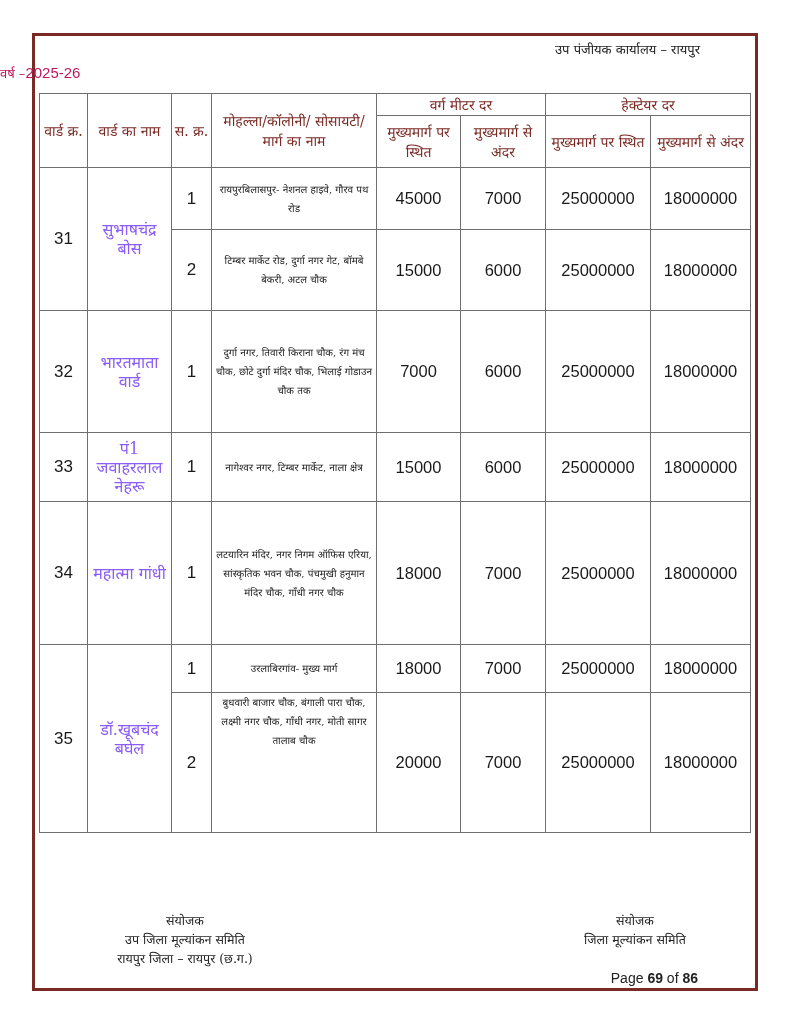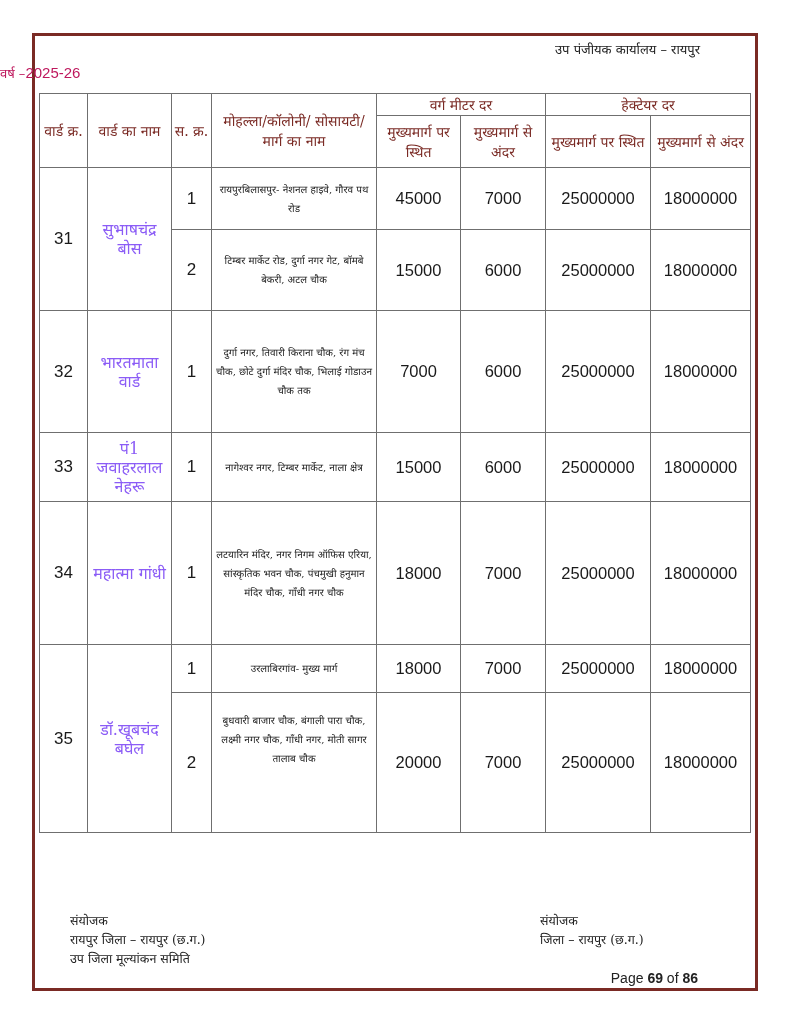--- a/index.html
+++ b/index.html
@@ -16,21 +16,21 @@
                 table-layout: fixed; width: 711px; }
   table.rates td, table.rates th { border: 1px solid #6f6f6f; text-align: center;
                 vertical-align: middle; padding: 0 2px; box-sizing: border-box; }
   table.rates th { font-weight: normal; color: #7a2a24; font-family: "DejaVu Serif", serif;
                    font-size: 14px; line-height: 20px; }
   .c-num { font-family: "Liberation Sans", sans-serif; font-size: 17px; color: #1a1a1a; }
   .c-name { font-family: "DejaVu Serif", serif; font-size: 16px; line-height: 19px; color: #8b5cf6; }
   .c-area { font-family: "DejaVu Serif", serif; font-size: 10px; line-height: 19px; color: #222; }
   .c-rate { font-family: "Liberation Sans", sans-serif; font-size: 16.5px; color: #1a1a1a; }
   .sig { position: absolute; font-family: "DejaVu Serif", serif; font-size: 12.5px;
-         line-height: 19px; color: #222; }
+         line-height: 19px; text-align: center; color: #222; }
   .sig-left { left: 70px; width: 230px; top: 911px; }
   .sig-right { left: 540px; width: 190px; top: 911px; }
   .page-num { position: absolute; left: 560px; width: 138px; top: 970px; text-align: right;
               font-family: "Liberation Sans", sans-serif; font-size: 14px; color: #222; }
   .page-num b { font-weight: bold; }
 </style>
 </head>
 <body>
 
 <div class="frame"></div>
@@ -124,33 +124,33 @@
       <td rowspan="2" class="c-name">डॉ.खूबचंद बघेल</td>
       <td class="c-num">1</td>
       <td class="c-area">उरलाबिरगांव- मुख्य मार्ग</td>
       <td class="c-rate">18000</td>
       <td class="c-rate">7000</td>
       <td class="c-rate">25000000</td>
       <td class="c-rate">18000000</td>
     </tr>
     <tr style="height:140px">
       <td class="c-num">2</td>
-      <td class="c-area" style="vertical-align:top;padding-top:18px">बुधवारी बाजार चौक, बंगाली पारा चौक, लक्ष्मी नगर चौक, गाँधी नगर, मोती सागर तालाब चौक</td>
+      <td class="c-area" style="vertical-align:top;">बुधवारी बाजार चौक, बंगाली पारा चौक, लक्ष्मी नगर चौक, गाँधी नगर, मोती सागर तालाब चौक</td>
       <td class="c-rate">20000</td>
       <td class="c-rate">7000</td>
       <td class="c-rate">25000000</td>
       <td class="c-rate">18000000</td>
     </tr>
   </tbody>
 </table>
 
 <div class="sig sig-left">
   <div>संयोजक</div>
+  <div>उप जिला मूल्यांकन समिति</div>
   <div>रायपुर जिला – रायपुर (छ.ग.)</div>
-  <div>उप जिला मूल्यांकन समिति</div>
 </div>
 
 <div class="sig sig-right">
   <div>संयोजक</div>
-  <div>जिला – रायपुर (छ.ग.)</div>
+  <div>जिला मूल्यांकन समिति</div>
 </div>
 
 <div class="page-num"><span>Page</span> <b>69</b> <span>of</span> <b>86</b></div>
 
 </body></html>

